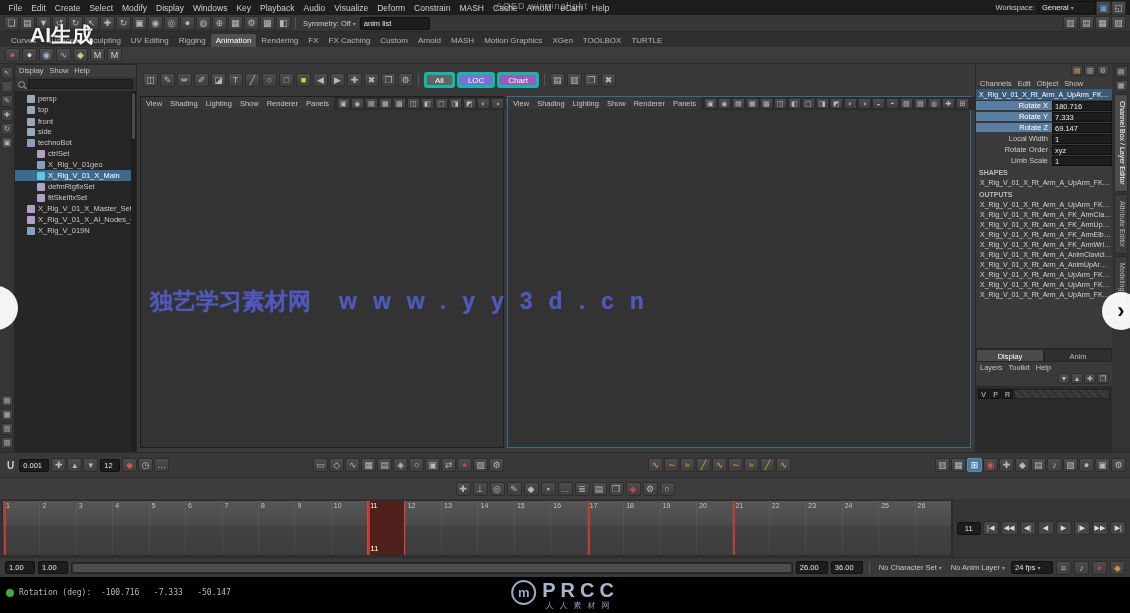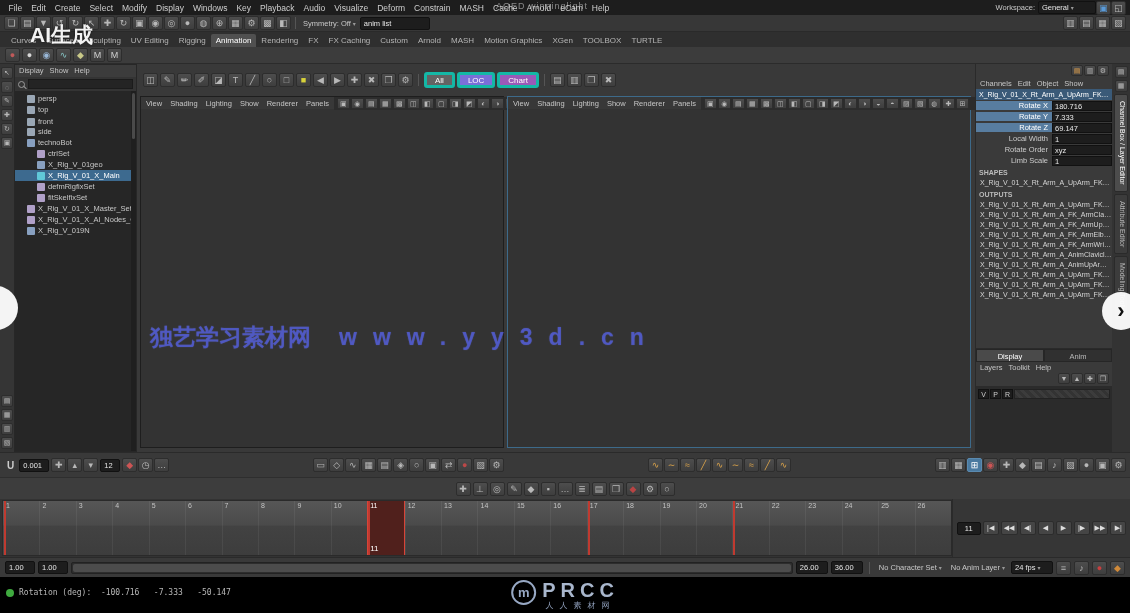--- a/index.html
+++ b/index.html
@@ -108,21 +108,21 @@
 .gdot{width:8px;height:8px;border-radius:50%;background:#3faa3f;}
 #help-text{font-family:"DejaVu Sans Mono",monospace;font-size:8px;color:#b8b8b8;white-space:pre;}
 #brand{position:absolute;left:50%;top:3px;transform:translateX(-50%);display:flex;align-items:flex-start;gap:6px;}
 .logo-circle{width:25px;height:25px;border:2.5px solid #97a8c4;border-radius:50%;color:#97a8c4;font-weight:bold;font-size:13px;display:flex;align-items:center;justify-content:center;}
 .logo-col{display:flex;flex-direction:column;align-items:center;}
 .logo-main{font-size:20px;font-weight:bold;letter-spacing:5px;color:#a8b6cc;line-height:20px;}
 .logo-sub{font-size:8px;letter-spacing:6px;color:#8b9ab5;}
 
 #wm-ai{position:absolute;left:14px;top:21px;font-size:21px;font-weight:bold;color:rgba(255,255,255,0.95);text-shadow:0 0 3px rgba(0,0,0,0.5);z-index:40;margin-left:16px;}
 #wm-top{position:absolute;left:496px;top:1px;font-size:9px;letter-spacing:1px;color:rgba(240,240,240,0.5);z-index:40;}
-#wm-site{position:absolute;left:150px;top:286px;width:860px;display:flex;align-items:baseline;gap:28px;z-index:20;pointer-events:none;color:rgba(72,86,232,0.55);text-shadow:0 0 1px rgba(130,140,255,0.5);margin-top:36px;}
+#wm-site{position:absolute;left:150px;top:286px;width:860px;display:flex;align-items:baseline;gap:28px;z-index:20;pointer-events:none;color:rgba(72,86,232,0.55);text-shadow:0 0 1px rgba(130,140,255,0.5);}
 #wm-site .cn{font-size:23px;font-weight:bold;}
 #wm-site .url{font-size:23px;font-weight:bold;letter-spacing:16px;}
 #next-btn{position:absolute;right:-10px;top:292px;width:38px;height:38px;border-radius:50%;background:rgba(255,255,255,0.95);color:#111;display:flex;align-items:center;justify-content:center;font-size:22px;font-weight:bold;z-index:50;}
 #prev-btn{position:absolute;left:-26px;top:286px;width:44px;height:44px;border-radius:50%;background:rgba(255,255,255,0.95);z-index:50;}
 .groundline{position:absolute;left:0;right:0;top:303px;height:1px;background:rgba(20,30,45,0.55);}
 .groundline2{position:absolute;left:0;right:0;top:306px;height:1px;background:rgba(20,30,45,0.25);}
 </style>
 </head>
 <body>
 

